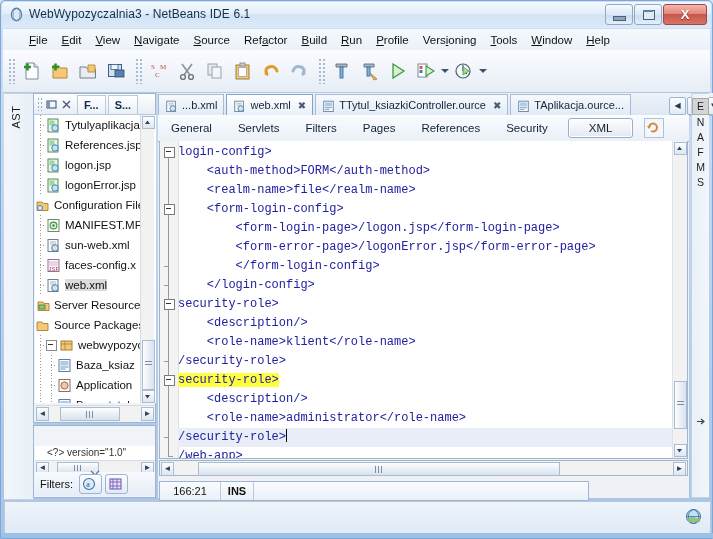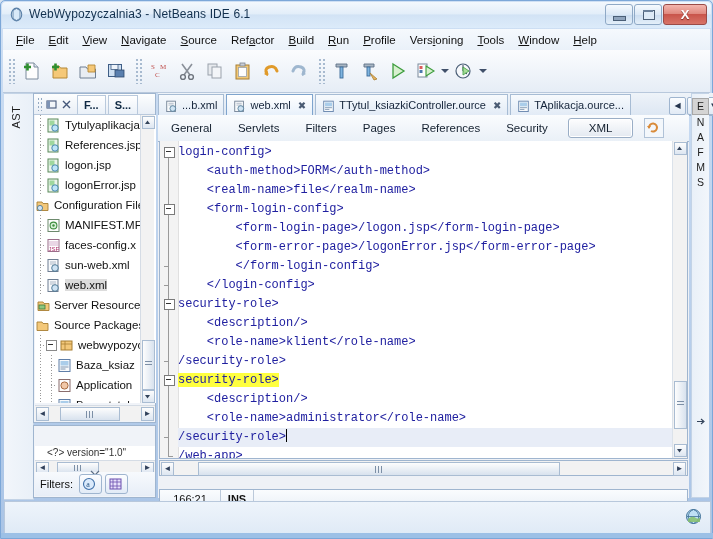--- a/index.html
+++ b/index.html
@@ -45,21 +45,21 @@
   }
   .wb .gl-min{position:absolute;left:7px;top:11px;width:11px;height:3px;border:1px solid #4a5e76;background:#8fa4bd;}
   .wb .gl-max{position:absolute;left:8px;top:5px;width:10px;height:8px;border:1px solid #4a5e76;background:#ddeaf7;}
   .wb .gl-max:after{content:"";position:absolute;left:-1px;top:-1px;width:10px;height:2px;background:#6a809a;}
   .wb .gl-x{position:absolute;left:0;top:0;width:100%;height:100%;color:#fff;font-size:13px;font-weight:bold;
             text-align:center;line-height:19px;text-shadow:0 1px 1px #7a2f27;font-family:"Liberation Sans",sans-serif;}
   
   .menubar{
     position:absolute;left:2px;top:28px;width:707px;height:21px;
     background:linear-gradient(to bottom,#f5f9fd,#eaf1f9);
-    display:flex;align-items:center;padding-left:6px;box-sizing:border-box;
+    display:flex;align-items:center;padding-left:19px;box-sizing:border-box;
   }
   .menu-item{
     font-size:11.5px;color:#111;padding:2px 7px;white-space:nowrap;cursor:default;
   }
   .menu-item u{text-decoration:underline;}
   
   .toolbar{
     position:absolute;left:2px;top:49px;width:707px;height:42px;
     background:linear-gradient(to bottom,#fbfcfe,#eef3f9 60%,#e6edf6);
     border-bottom:1px solid #b8c8dc;
@@ -200,21 +200,21 @@
   .hl{background:#ffff3f;}
   .caret-bar{display:inline-block;width:1px;height:13px;background:#000;vertical-align:-2px;}
   .ed-vscroll{
     position:absolute;right:0;top:0;width:14px;height:100%;background:#f2f2f2;border-left:1px solid #dbe2ea;
   }
   .ed-hscroll{
     position:absolute;left:1px;top:367px;width:529px;height:16px;
     background:#f2f2f2;border:1px solid #9fb5cf;box-sizing:border-box;
   }
   .statusbar{
-    position:absolute;left:1px;top:396px;width:529px;height:20px;
+    position:absolute;left:1px;top:388px;width:430px;height:20px;
     background:linear-gradient(to bottom,#fafcfe,#eaf0f7);
     border:1px solid #9fb5cf;box-sizing:border-box;display:flex;align-items:center;
   }
   .st-cell{
     height:100%;display:flex;align-items:center;justify-content:center;
     border-right:1px solid #bbc9da;font-size:11px;color:#111;
   }
   
   .rightrail{
     position:absolute;right:3px;top:92px;width:18px;height:405px;
@@ -458,34 +458,34 @@
           <div class="ficon"><svg width="15" height="15" viewBox="0 0 15 15">
               <rect x="2" y="1.5" width="11" height="12" fill="#fdfdfd" stroke="#6d8a6d" stroke-width="1"></rect>
               <circle cx="7.5" cy="7.5" r="3.4" fill="#d9f0d9" stroke="#3f8f3f" stroke-width="1.1"></circle>
               <circle cx="7.5" cy="7.5" r="1.2" fill="#3f8f3f"></circle>
             </svg></div>
           <div class="tlabel">MANIFEST.MF</div>
         </div>
         <div class="trow">
           <div class="dotline h"></div>
           <div class="ficon"><svg width="15" height="15" viewBox="0 0 15 15">
+              <rect x="2" y="1.5" width="10" height="12" fill="#f7f9fb" stroke="#6f7f93" stroke-width="1"></rect>
+              <path d="M4 4 h6 M4 6 h6" stroke="#9aa8ba" stroke-width=".8"></path>
+              <circle cx="9" cy="10" r="3.3" fill="#cfe3f3" stroke="#43718f" stroke-width=".9"></circle>
+            </svg></div>
+          <div class="tlabel">sun-web.xml</div>
+        </div>
+        <div class="trow">
+          <div class="dotline h"></div>
+          <div class="ficon"><svg width="15" height="15" viewBox="0 0 15 15">
               <rect x="2" y="1.5" width="11" height="12" fill="#fdfdfd" stroke="#9a6d8a" stroke-width="1"></rect>
               <rect x="3" y="3" width="9" height="5" fill="#e9d6e5"></rect>
               <text x="2.5" y="13" font-size="6" fill="#b0336e" font-family="Liberation Sans, sans-serif">JSF</text>
             </svg></div>
           <div class="tlabel">faces-config.x</div>
-        </div>
-        <div class="trow">
-          <div class="dotline h"></div>
-          <div class="ficon"><svg width="15" height="15" viewBox="0 0 15 15">
-              <rect x="2" y="1.5" width="10" height="12" fill="#f7f9fb" stroke="#6f7f93" stroke-width="1"></rect>
-              <path d="M4 4 h6 M4 6 h6" stroke="#9aa8ba" stroke-width=".8"></path>
-              <circle cx="9" cy="10" r="3.3" fill="#cfe3f3" stroke="#43718f" stroke-width=".9"></circle>
-            </svg></div>
-          <div class="tlabel">sun-web.xml</div>
         </div>
         <div class="trow">
           <div class="dotline h"></div>
           <div class="ficon"><svg width="15" height="15" viewBox="0 0 15 15">
               <rect x="2" y="1.5" width="10" height="12" fill="#f7f9fb" stroke="#6f7f93" stroke-width="1"></rect>
               <path d="M4 4 h6 M4 6 h6" stroke="#9aa8ba" stroke-width=".8"></path>
               <circle cx="9" cy="10" r="3.3" fill="#cfe3f3" stroke="#43718f" stroke-width=".9"></circle>
             </svg></div>
           <div class="tlabel sel">web.xml</div>
         </div>

